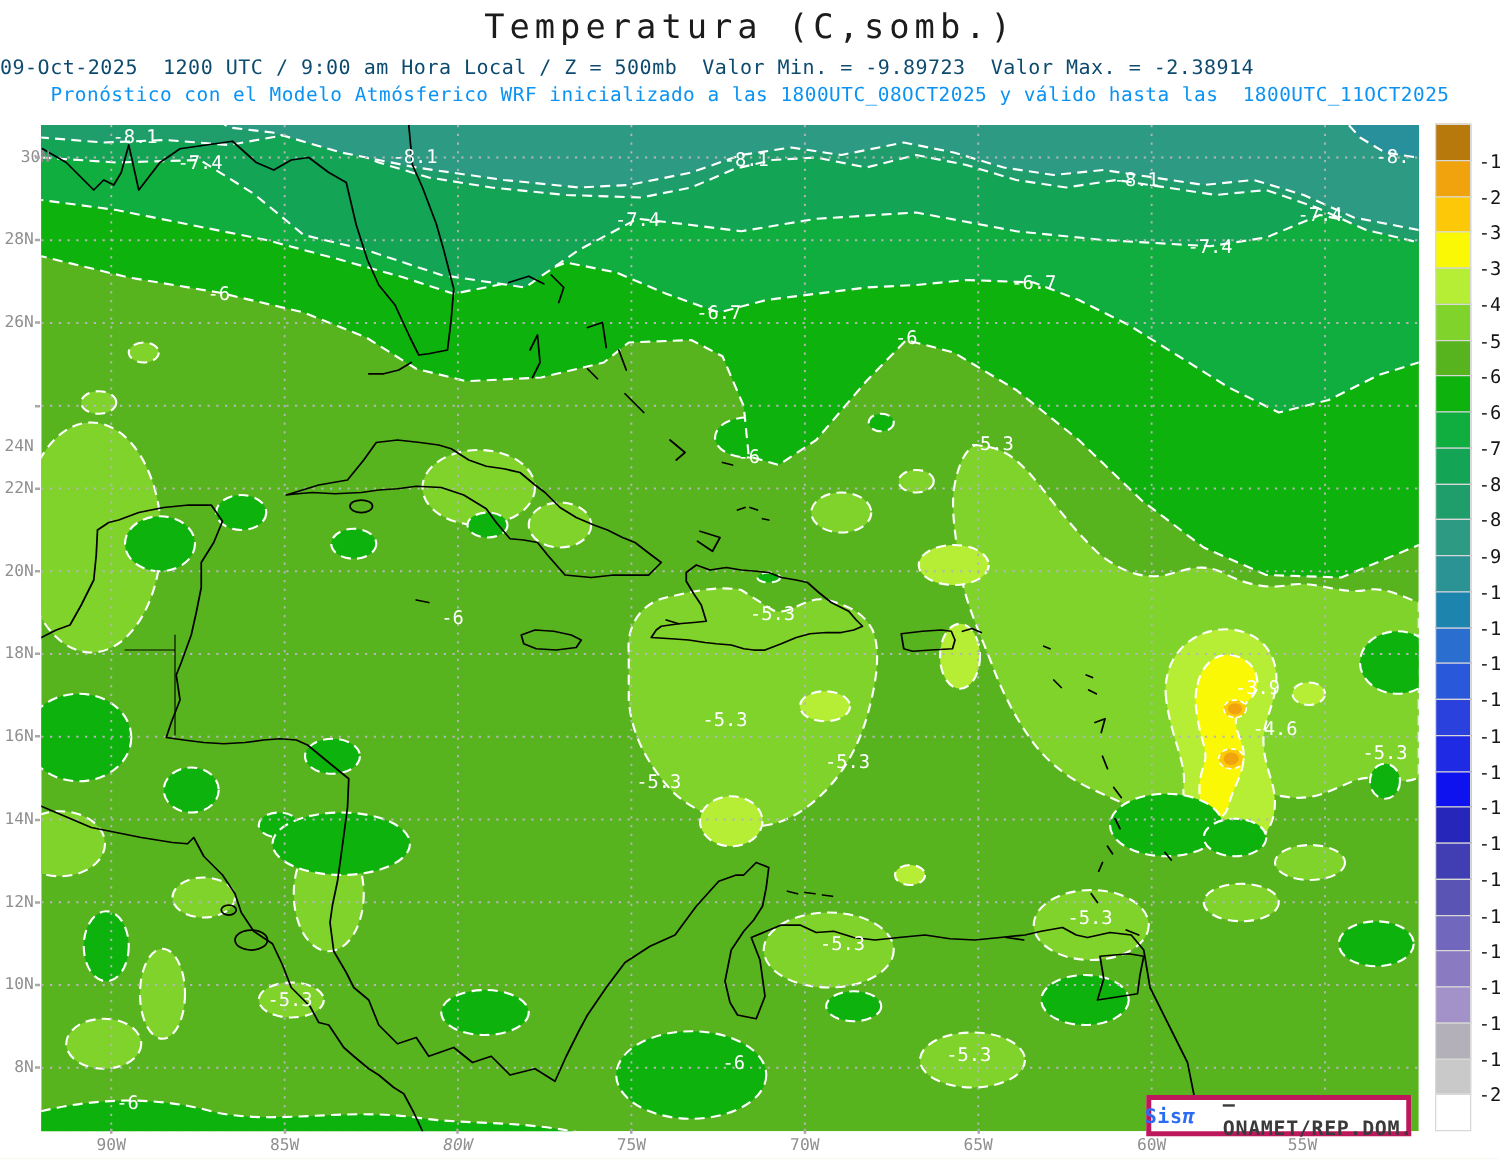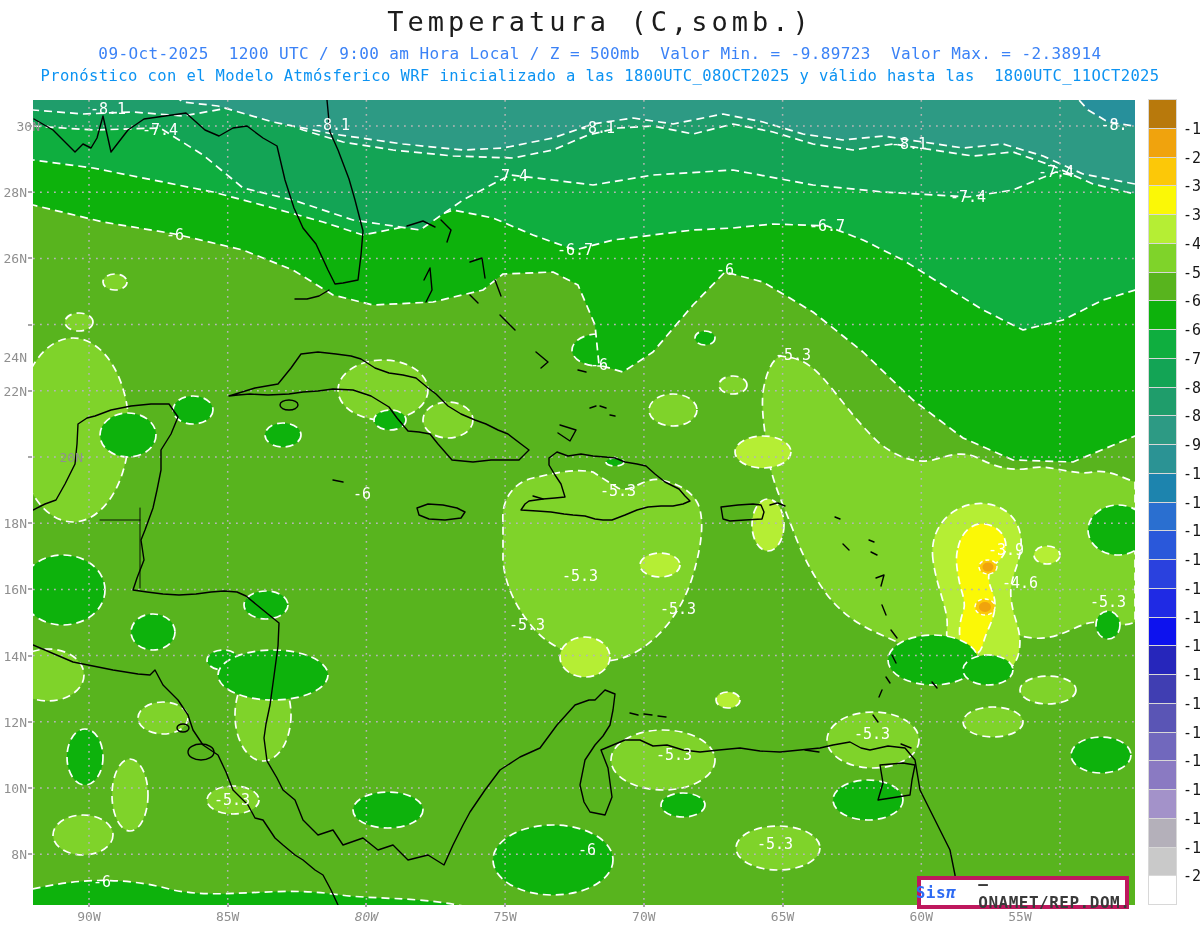--- a/index.html
+++ b/index.html
@@ -1,18 +1,18 @@
 <!DOCTYPE html>
 <html><head>
 <meta charset="utf-8">
 <style>
   html,body{margin:0;padding:0;background:#fff;}
   body{width:1200px;height:927px;position:relative;font-family:"DejaVu Sans Mono",monospace;overflow:hidden;}
   .page-title{position:absolute;top:6px;left:0;width:1200px;text-align:center;font-size:27px;letter-spacing:4px;color:#1c1c1c;white-space:pre;}
-  .hdr1{position:absolute;top:44px;left:0;width:1200px;text-align:center;font-size:16px;letter-spacing:0.4px;color:#3b82f6;white-space:pre;}
+  .hdr1{position:absolute;top:44px;left:0;width:964px;text-align:center;font-size:16px;letter-spacing:0.4px;color:#0c4a6e;white-space:pre;}
   .hdr2{position:absolute;top:67px;left:0;width:1200px;text-align:center;font-size:15.5px;letter-spacing:0.4px;color:#0c93f2;white-space:pre;}
   #map{position:absolute;left:33px;top:100px;width:1102px;height:805px;}
   .latlab{position:absolute;width:26px;text-align:right;font-size:13px;color:#8f8f8f;transform:translateY(-50%);}
   .lonlab{position:absolute;font-size:13px;color:#8f8f8f;transform:translateX(-50%);top:909px;}
   .tickh{position:absolute;width:4px;height:2px;background:#a8a8a8;}
   .tickv{position:absolute;width:2px;height:4px;background:#a8a8a8;}
   #colorbar{position:absolute;left:1148px;top:100px;width:29px;height:805px;display:flex;flex-direction:column;}
   .cb-block{flex:1;border:1px solid #d8d8d8;margin-top:-1px;}
   .cb-label{position:absolute;left:1183px;font-size:15px;color:#161616;transform:translateY(-50%);white-space:nowrap;}
   #attrib{position:absolute;left:917px;top:876px;width:204px;height:25px;background:#fff;border:4px solid #be185d;display:flex;align-items:center;justify-content:center;font-size:16px;font-weight:bold;letter-spacing:0.5px;}
@@ -191,21 +191,21 @@
     <div class="latlab" style="left: 14px; top: 126px;">30N</div>
     <div class="tickh" style="left: 28px; top: 125px;"></div>
     <div class="latlab" style="left: 1px; top: 192.2px;">28N</div>
     <div class="tickh" style="left: 28px; top: 191.2px;"></div>
     <div class="latlab" style="left: 1px; top: 258.4px;">26N</div>
     <div class="tickh" style="left: 28px; top: 257.4px;"></div>
     <div class="latlab" style="left: 1px; top: 324.6px; margin-top: 32px;">24N</div>
     <div class="tickh" style="left: 28px; top: 323.6px;"></div>
     <div class="latlab" style="left: 1px; top: 390.8px;">22N</div>
     <div class="tickh" style="left: 28px; top: 389.8px;"></div>
-    <div class="latlab" style="left: 18px; top: 457px; padding-left: 39px;">20N</div>
+    <div class="latlab" style="left: 1px; top: 457px;">20N</div>
     <div class="tickh" style="left: 28px; top: 456px;"></div>
     <div class="latlab" style="left: 1px; top: 523.2px;">18N</div>
     <div class="tickh" style="left: 28px; top: 522.2px;"></div>
     <div class="latlab" style="left: 1px; top: 589.4px;">16N</div>
     <div class="tickh" style="left: 28px; top: 588.4px;"></div>
     <div class="latlab" style="left: 1px; top: 655.6px;">14N</div>
     <div class="tickh" style="left: 28px; top: 654.6px;"></div>
     <div class="latlab" style="left: 1px; top: 721.8px;">12N</div>
     <div class="tickh" style="left: 28px; top: 720.8px;"></div>
     <div class="latlab" style="left: 1px; top: 788px;">10N</div>
@@ -221,21 +221,21 @@
     <div class="lonlab" style="left: 366.42px; font-style: italic;">80W</div>
     <div class="tickv" style="left: 365.42px; top: 903px;"></div>
     <div class="lonlab" style="left: 505.13px;">75W</div>
     <div class="tickv" style="left: 504.13px; top: 903px;"></div>
     <div class="lonlab" style="left: 643.84px;">70W</div>
     <div class="tickv" style="left: 642.84px; top: 903px;"></div>
     <div class="lonlab" style="left: 782.55px;">65W</div>
     <div class="tickv" style="left: 781.55px; top: 903px;"></div>
     <div class="lonlab" style="left: 921.26px;">60W</div>
     <div class="tickv" style="left: 920.26px; top: 903px;"></div>
-    <div class="lonlab" style="left: 1020px;">55W</div>
+    <div class="lonlab" style="left: 1042px;">55W</div>
     <div class="tickv" style="left: 1058.97px; top: 903px;"></div>
   </div>
 <div id="colorbar">
     <div class="cb-block" style="background: rgb(184, 121, 12);"></div>
     <div class="cb-block" style="background: rgb(240, 163, 13);"></div>
     <div class="cb-block" style="background: rgb(252, 200, 8);"></div>
     <div class="cb-block" style="background: rgb(251, 248, 6);"></div>
     <div class="cb-block" style="background: rgb(181, 238, 52);"></div>
     <div class="cb-block" style="background: rgb(127, 211, 42);"></div>
     <div class="cb-block" style="background: rgb(88, 180, 30);"></div>

